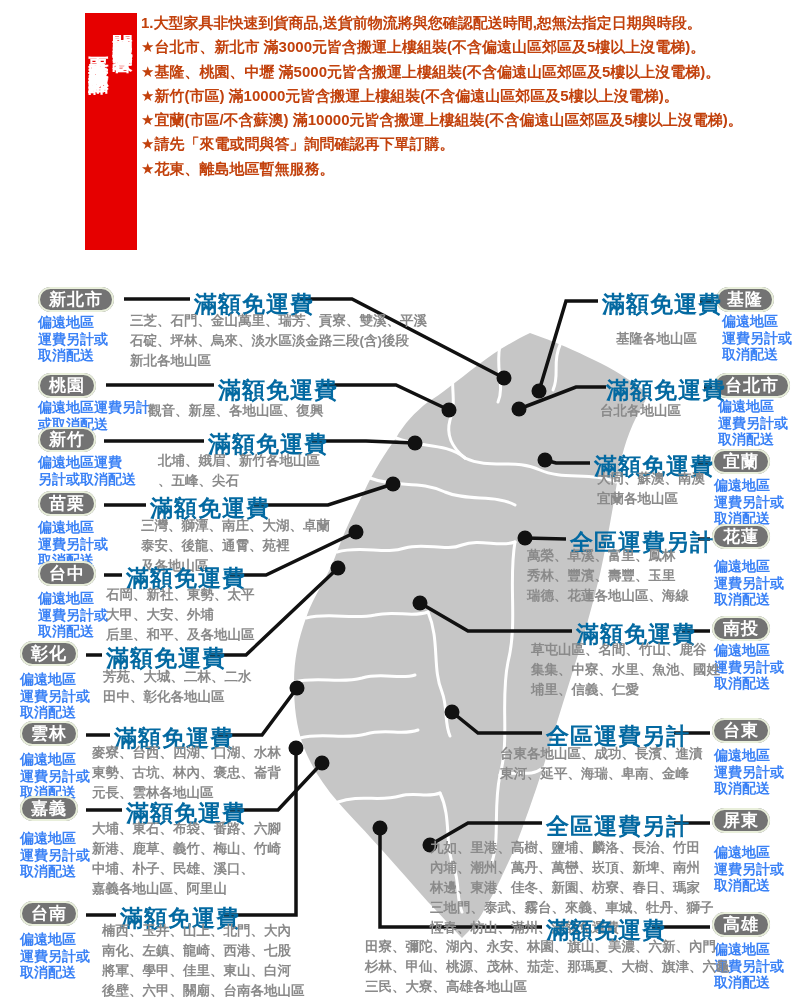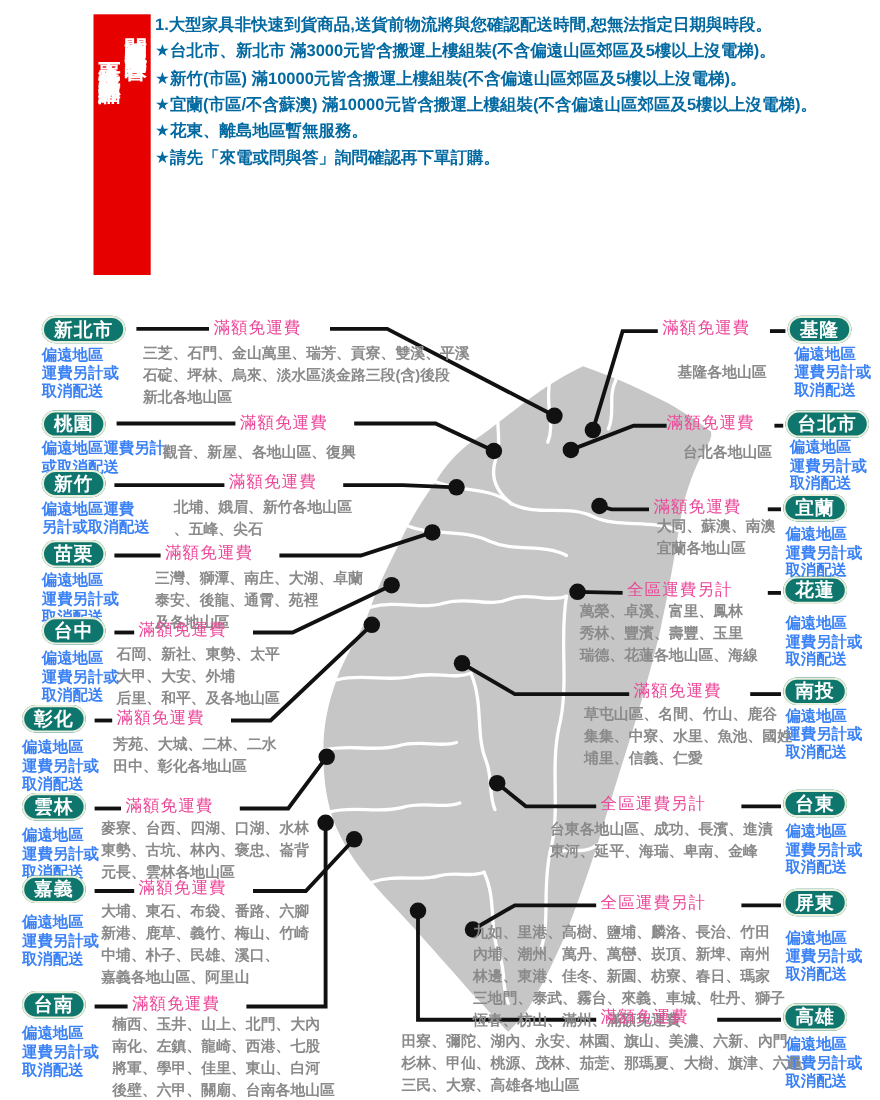--- a/index.html
+++ b/index.html
@@ -5,44 +5,45 @@
   html,body{margin:0;padding:0;background:#ffffff;}
   body{width:800px;height:1000px;position:relative;overflow:hidden;
        font-family:"Liberation Sans","DejaVu Sans",sans-serif;}
   
   .warnbox{position:absolute;left:85px;top:13px;width:52px;height:237px;background:#e60000;}
   .vtext{position:absolute;writing-mode:vertical-rl;color:#ffffff;font-weight:bold;
          font-size:20px;letter-spacing:2px;line-height:1;}
   .vcol-r{right:4px;top:5px;}
   .vcol-l{left:4px;top:28px;}
   .notices{position:absolute;left:141px;top:11px;width:655px;}
-  .notice-line{color:#0369a1;font-weight:bold;font-size:15px;line-height:24.3px;white-space:nowrap;}
+  .notice-line{color:#c2410c;font-weight:bold;font-size:15px;line-height:24.3px;white-space:nowrap;}
   
-  .pill{position:absolute;background:#0f766e;color:#ffffff;font-weight:bold;font-size:17px;
+  .pill{position:absolute;background:#737373;color:#ffffff;font-weight:bold;font-size:17px;
         border-radius:15px;padding:4px 11px;line-height:1;letter-spacing:1px;box-shadow:inset 0 0 0 2px #e9efdb;}
-  .fee{position:absolute;color:#ec4899;font-weight:normal;font-size:15px;letter-spacing:1px;white-space:nowrap;}
+  .fee{position:absolute;color:#0369a1;font-weight:bold;font-size:23px;letter-spacing:1px;white-space:nowrap;}
   .note{position:absolute;color:#3b82f6;font-weight:bold;font-size:14px;line-height:16.5px;white-space:pre-line;}
   .areas{position:absolute;color:#8a8a8a;font-weight:bold;font-size:13.5px;line-height:20px;white-space:pre-line;}
   svg.overlay{position:absolute;left:0;top:0;pointer-events:none;}
 </style>
 </head>
 <body>
 
 <div class="warnbox">
   <div class="vtext vcol-r">閱讀避免造成雙方誤會</div>
   <div class="vtext vcol-l">下單訂購前請務必詳細</div>
 </div>
 
 <div class="notices">
   <div class="notice-line">1.大型家具非快速到貨商品,送貨前物流將與您確認配送時間,恕無法指定日期與時段。</div>
   <div class="notice-line">★台北市、新北市 滿3000元皆含搬運上樓組裝(不含偏遠山區郊區及5樓以上沒電梯)。</div>
+  <div class="notice-line">★基隆、桃園、中壢 滿5000元皆含搬運上樓組裝(不含偏遠山區郊區及5樓以上沒電梯)。</div>
   <div class="notice-line">★新竹(市區) 滿10000元皆含搬運上樓組裝(不含偏遠山區郊區及5樓以上沒電梯)。</div>
   <div class="notice-line">★宜蘭(市區/不含蘇澳) 滿10000元皆含搬運上樓組裝(不含偏遠山區郊區及5樓以上沒電梯)。</div>
+  <div class="notice-line">★請先「來電或問與答」詢問確認再下單訂購。</div>
   <div class="notice-line">★花東、離島地區暫無服務。</div>
-  <div class="notice-line">★請先「來電或問與答」詢問確認再下單訂購。</div>
 </div>
 
 <svg class="overlay" width="800" height="1000" viewBox="0 0 800 1000">
 
   <path fill="#c6c6c6" stroke="none" d="
     M 530,333
     C 515,340 495,352 478,365 C 458,380 440,395 428,402
     C 415,412 404,424 396,438 C 386,452 374,470 364,492
     C 354,512 344,532 337,552 C 328,578 314,594 306,618
     C 298,640 294,660 294,682 C 294,706 296,726 304,748
@@ -227,21 +228,21 @@
 運費另計或
 取消配送</div>
   <div class="areas" style="left:616px;top:329px">基隆各地山區</div>
 </div>
 <div>
   <span class="pill" style="left:714px;top:373px">台北市</span>
   <span class="fee" style="left:606px;top:375px">滿額免運費</span>
   <div class="note" style="left:718px;top:398px">偏遠地區
 運費另計或
 取消配送</div>
-  <div class="areas" style="left:621px;top:401px">台北各地山區</div>
+  <div class="areas" style="left:600px;top:401px">台北各地山區</div>
 </div>
 <div>
   <span class="pill" style="left:712px;top:449px">宜蘭</span>
   <span class="fee" style="left:594px;top:451px">滿額免運費</span>
   <div class="note" style="left:714px;top:477px">偏遠地區
 運費另計或
 取消配送</div>
   <div class="areas" style="left:597px;top:469px">大同、蘇澳、南澳
 宜蘭各地山區</div>
 </div>

